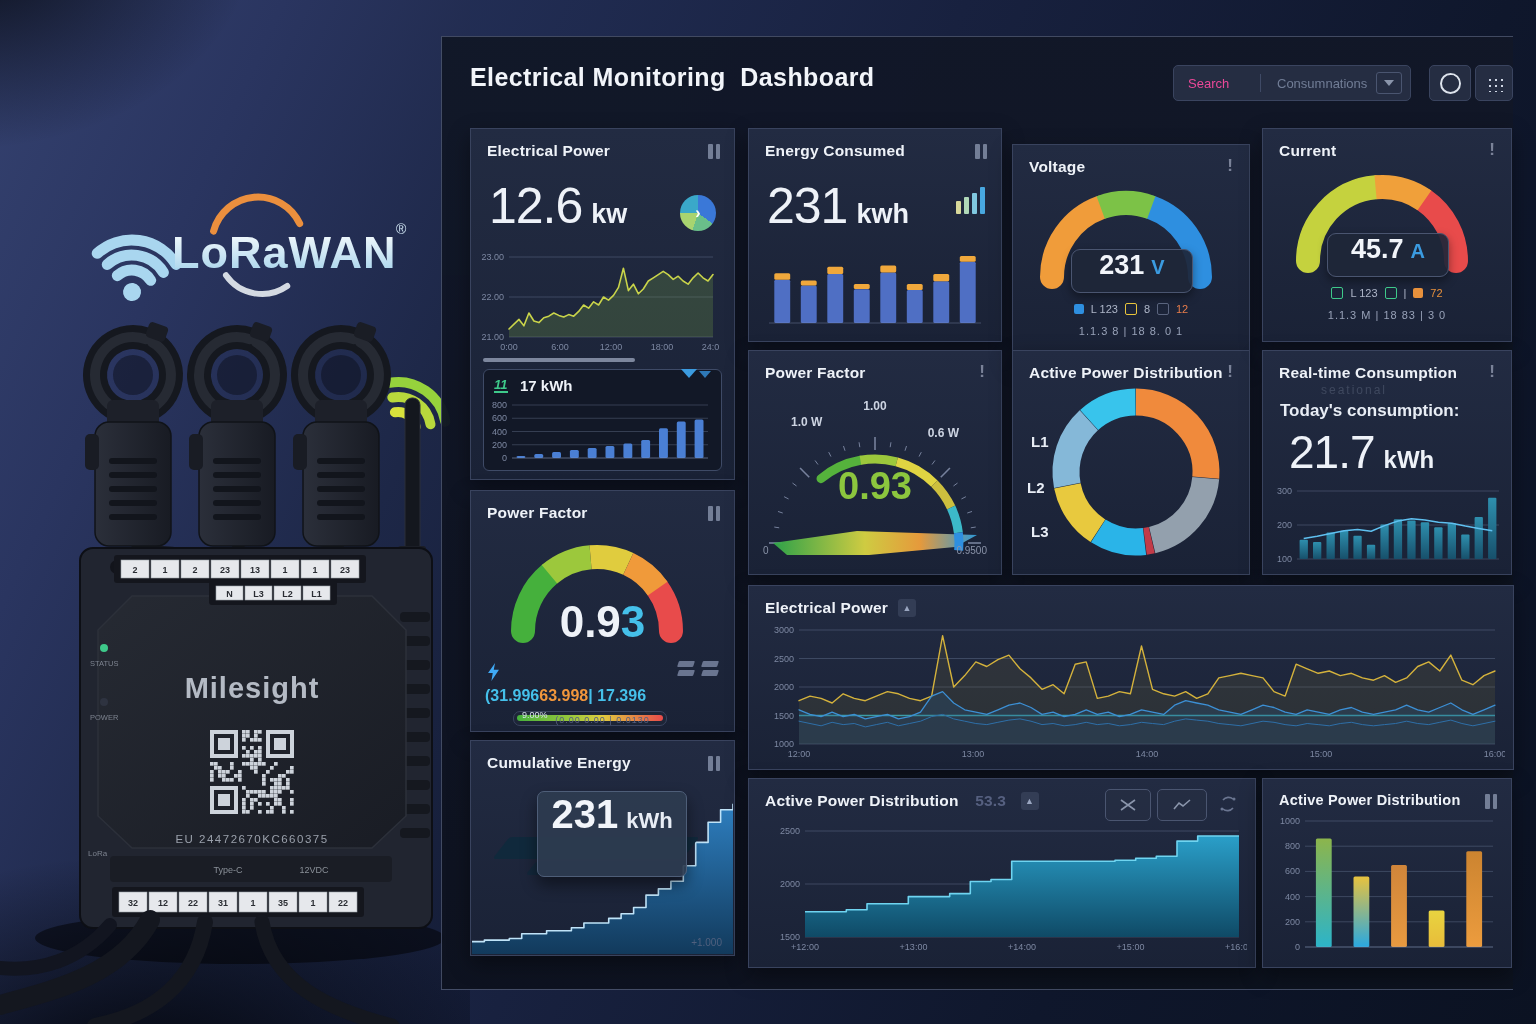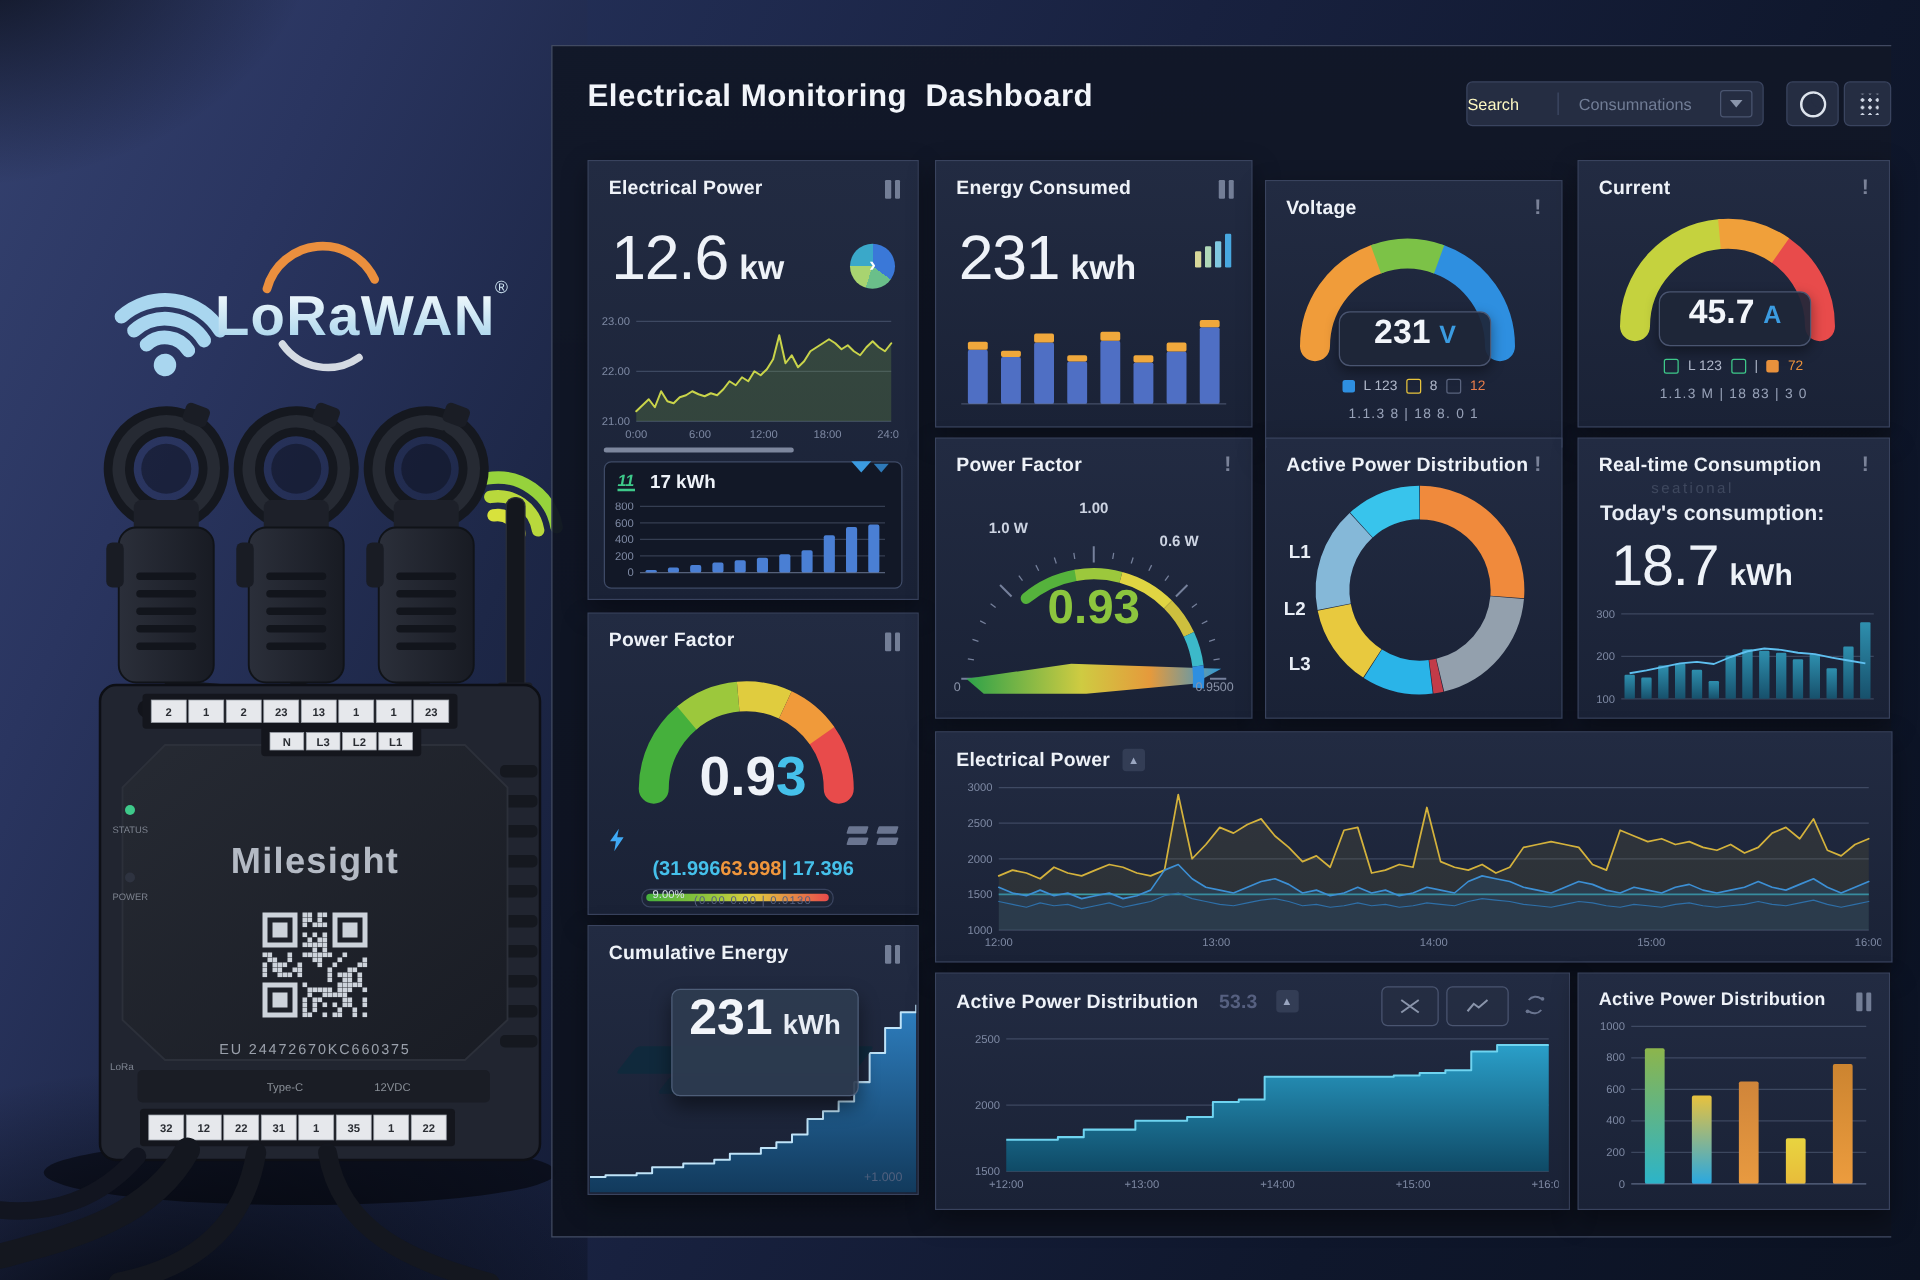--- a/index.html
+++ b/index.html
@@ -8,21 +8,21 @@
   #photo{position:absolute;left:0;top:0;width:470px;height:1024px;
     background:radial-gradient(420px 300px at -40px -60px,rgba(3,5,10,.9),transparent 70%),
                radial-gradient(520px 300px at 140px 1080px,rgba(2,4,9,.95),transparent 75%),
                linear-gradient(115deg,#34416f 0%,#2a3560 30%,#1d2747 65%,#141c36 100%);}
   #dash{position:absolute;left:441px;top:36px;width:1071px;height:952px;
     background:linear-gradient(180deg,rgba(17,23,39,.96),rgba(13,18,31,.97));
     border:1px solid rgba(128,142,178,.45);border-right:none;}
   .dash-title{position:absolute;left:28px;top:26px;font-size:25px;font-weight:700;color:#f2f5fa;letter-spacing:.4px;white-space:pre;}
   
   .searchbar{position:absolute;left:731px;top:28px;width:236px;height:34px;background:#252d42;border:1px solid #3a445f;border-radius:5px;display:flex;align-items:center;}
-  .searchbar .s1{color:#fef9c3;font-size:13px;flex:0 0 72px;}
+  .searchbar .s1{color:#ec4899;font-size:13px;padding-left:14px;flex:0 0 72px;}
   .searchbar .div{width:1px;height:18px;background:#3f4a66;}
   .searchbar .s2{color:#717d96;font-size:13px;padding-left:16px;flex:1;}
   .chevbox{width:24px;height:20px;border:1px solid #4a5570;border-radius:3px;margin-right:8px;display:flex;align-items:center;justify-content:center;}
   .caret{width:0;height:0;border-left:5px solid transparent;border-right:5px solid transparent;border-top:6px solid #8a95ab;}
   .hbtn{position:absolute;top:28px;height:34px;background:#252d42;border:1px solid #3a445f;border-radius:5px;display:flex;align-items:center;justify-content:center;}
   .moon{position:relative;width:17px;height:17px;border:2px solid #dde3ec;border-radius:50%;overflow:hidden;}
   .moon::after{content:"";position:absolute;left:7px;top:-3px;width:14px;height:14px;border-radius:50%;background:#252d42;}
   .griddots{width:17px;height:17px;background-image:radial-gradient(#cfd6e4 1.3px,transparent 1.5px);background-size:6px 6px;background-position:1px 2px;}
   
   .card{position:absolute;background:linear-gradient(180deg,#222b42,#1a2236);border:1px solid #39435e;border-radius:0;box-shadow:0 8px 20px rgba(0,0,0,.38);overflow:hidden;}
@@ -55,21 +55,21 @@
   .sq{display:inline-block;width:10px;height:10px;border-radius:2px;}
   .leg2{position:absolute;width:100%;text-align:center;font-size:11px;color:#98a2b8;letter-spacing:1px;}
   
   .bolt{position:absolute;left:16px;top:172px;width:13px;height:18px;background:#3fa9f5;clip-path:polygon(62% 0,8% 56%,44% 56%,34% 100%,92% 38%,52% 38%);}
   .pfbar{position:absolute;left:42px;top:174px;width:152px;height:13px;background:#1d2537;border:1px solid #3a445f;border-radius:7px;margin-top:46px;}
   .pfbar i{position:absolute;left:3px;top:3px;right:3px;height:6px;border-radius:3px;
      background:linear-gradient(90deg,#45b03c,#9cc83c 38%,#e0cc3e 58%,#e84b4b);}
   .pfbar em{position:absolute;left:8px;top:-2px;font-style:normal;font-size:9px;color:#d8e0ec;}
   .ticket{position:absolute;display:flex;flex-direction:column;gap:3px;}
   .ticket i{display:block;width:16px;height:6px;background:#6a7590;border-radius:1px;transform:skewX(-18deg);}
-  .statrow{position:absolute;left:14px;right:14px;top:196px;display:flex;justify-content:center;font-size:16px;font-weight:700;}
+  .statrow{position:absolute;left:14px;right:14px;top:196px;display:flex;justify-content:flex-start;font-size:16px;font-weight:700;}
   .pffoot{position:absolute;width:100%;top:224px;text-align:center;font-size:9px;color:#566080;letter-spacing:1px;}
   
   .cumpanel{position:absolute;left:66px;top:50px;width:148px;height:84px;background:rgba(45,59,80,.93);border:1px solid #4e5e78;border-radius:7px;box-shadow:0 8px 16px rgba(0,0,0,.45);display:flex;align-items:baseline;justify-content:center;gap:8px;z-index:3;}
   .cumpanel .n{font-size:40px;font-weight:700;color:#f2f5fa;}
   .cumpanel .u{font-size:22px;font-weight:700;color:#e8edf5;}
   .platform{position:absolute;background:#0e2a3c;transform:skewX(-38deg);z-index:2;opacity:.85;border-radius:3px;}
   .cumfoot{position:absolute;right:12px;bottom:7px;font-size:10px;color:#50607e;z-index:4;}
   
   .ebars{position:absolute;right:16px;top:58px;display:flex;align-items:flex-end;gap:2.5px;}
   .ebars i{display:block;width:5.5px;border-radius:1px;}
@@ -688,21 +688,21 @@
     </div>
     <div class="leg2" style="top:180px;">1.1.3 M   |  18 83 | 3 0</div>
   </div>
 
   <div class="card" style="left:1262px;top:350px;width:248px;height:223px;">
     <div class="ctitle">Real-time Consumption</div>
     <span class="bang">!</span>
     <div class="fainttxt" style="left:58px;top:32px;">seational</div>
     <div style="position:absolute;left:17px;top:50px;font-size:17px;font-weight:700;color:#e8edf5;">Today's consumption:</div>
     <div class="valrow" style="left:26px;top:74px;">
-      <span class="bigval" style="font-size:46px;">18.7</span>
+      <span class="bigval" style="font-size:46px;">21.7</span>
       <span class="unit" style="font-size:24px;">kWh</span>
     </div>
     <svg width="234" height="80" style="position:absolute;left:8px;top:136px;" viewBox="0 0 234 80">
         <line x1="26" y1="4" x2="228" y2="4" stroke="rgba(145,160,195,0.28)" stroke-width="1"></line>
         <text x="21" y="7" text-anchor="end" class="tk">300</text>
         <line x1="26" y1="38" x2="228" y2="38" stroke="rgba(145,160,195,0.28)" stroke-width="1"></line>
         <text x="21" y="41" text-anchor="end" class="tk">200</text>
         <line x1="26" y1="72" x2="228" y2="72" stroke="rgba(145,160,195,0.28)" stroke-width="1"></line>
         <text x="21" y="75" text-anchor="end" class="tk">100</text>
         <defs>

